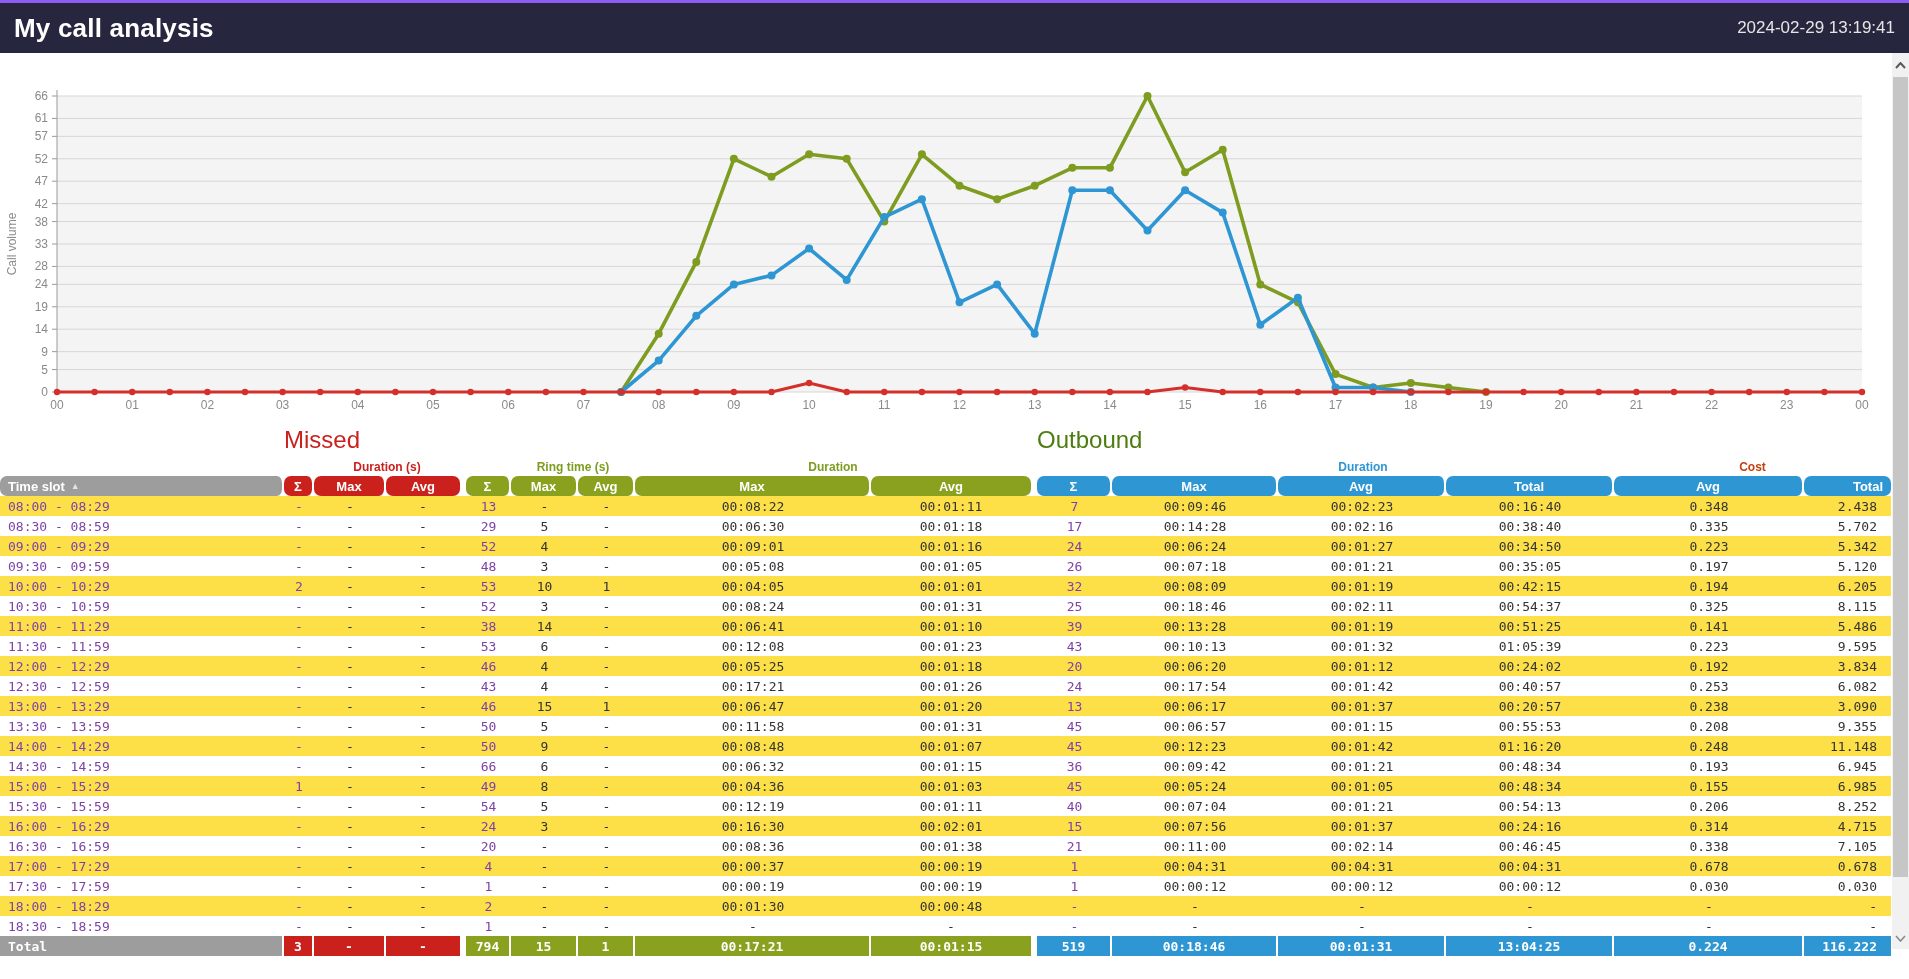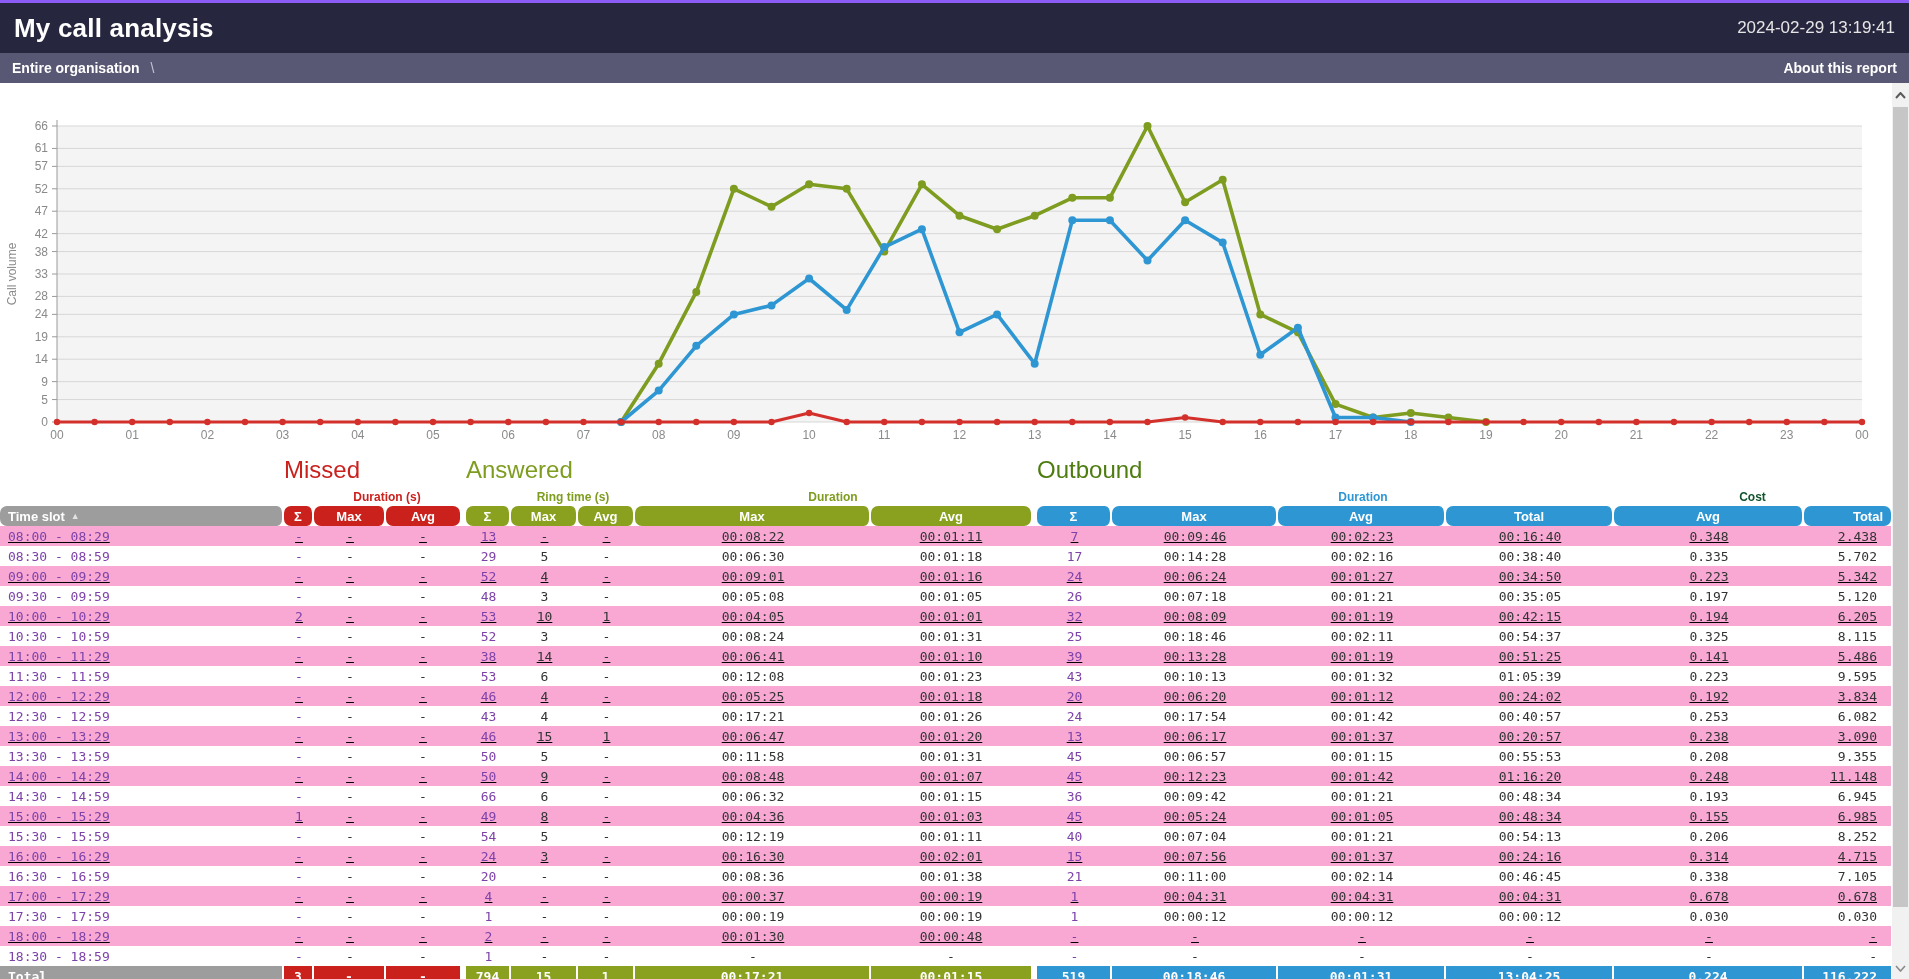--- a/index.html
+++ b/index.html
@@ -45,45 +45,38 @@
   .hcell { color:#fff; font-size:13px; font-weight:bold; display:flex;
            align-items:center; justify-content:center; cursor:pointer;border-radius:7px; }
   .hcell.slot { justify-content:flex-start; padding-left:8px; }
   .hcell.rt { justify-content:flex-end; padding-right:8px; }
   .hcell .arrow { font-size:9px; color:#e3e3e3; margin-left:6px; }
   .wsep { border-right:2px solid #fff; }
   .bg-gray { background:#9d9d9d; } .bg-red { background:#ca211d; }
   .bg-olive { background:#8aa120; } .bg-blue { background:#2e96d3; }
 
   .drow { height:20px; font-family:"DejaVu Sans Mono", monospace; font-size:13px; }
-  .drow.alt { background:#f9a8d4;text-decoration:underline; }
+  .drow.alt { background:#fde047; }
   .dcell { display:flex; align-items:center; justify-content:center; color:#333; }
   .dcell.slot { justify-content:flex-start; padding-left:8px; }
   .dcell.purple { color:#7d42a8; }
   .dcell.rt { justify-content:flex-end; padding-right:14px; }
 
   .total-row { height:20px; font-family:"DejaVu Sans Mono", monospace; font-size:13px; }
   .total-row .dcell { color:#fff; font-weight:bold; }
 </style>
 </head>
 <body>
 
 <div class="app">
   <header>
     <div class="page-title">My call analysis</div>
     <div class="timestamp">2024-02-29 13:19:41</div>
   </header>
 
-  <div class="crumb">
-    <div class="crumb-left">
-      <span>Entire organisation</span>
-      <span class="sep">\</span>
-    </div>
-    <div class="crumb-right">About this report</div>
-  </div>
 
   <div class="content">
     <svg id="chart" width="1892" height="368">
         <rect x="57" y="43" width="1805" height="296" fill="#f4f4f4"></rect>
         <line x1="57" y1="339" x2="1862" y2="339" stroke="#d7d7d7" stroke-width="1"></line>
         <line x1="52" y1="339" x2="57" y2="339" stroke="#9a9a9a" stroke-width="1"></line>
         <text x="48" y="343" text-anchor="end" fill="#8a8a8a" font-size="12px" font-family="&quot;Liberation Sans&quot;, sans-serif">0</text>
         <line x1="57" y1="316.57575757575756" x2="1862" y2="316.57575757575756" stroke="#d7d7d7" stroke-width="1"></line>
         <line x1="52" y1="316.57575757575756" x2="57" y2="316.57575757575756" stroke="#9a9a9a" stroke-width="1"></line>
         <text x="48" y="320.57575757575756" text-anchor="end" fill="#8a8a8a" font-size="12px" font-family="&quot;Liberation Sans&quot;, sans-serif">5</text>
@@ -248,29 +241,28 @@
         <circle cx="1674.0" cy="339.0" r="3.2" fill="#d3302b"></circle>
         <circle cx="1711.6" cy="339.0" r="3.2" fill="#d3302b"></circle>
         <circle cx="1749.2" cy="339.0" r="3.2" fill="#d3302b"></circle>
         <circle cx="1786.8" cy="339.0" r="3.2" fill="#d3302b"></circle>
         <circle cx="1824.4" cy="339.0" r="3.2" fill="#d3302b"></circle>
         <circle cx="1862.0" cy="339.0" r="3.2" fill="#d3302b"></circle>
       </svg>
     <div id="tbl">
         <div class="trow titles-row">
           <div class="sec-title" style="grid-column: 2 / span 3; color: rgb(202, 33, 29);">Missed</div>
-          <div class="sec-title" style="grid-column: 6 / span 5; color: rgb(126, 156, 31);">Answered</div>
           <div class="sec-title" style="grid-column: 12 / span 6; color: #4d7c0f;">Outbound</div>
         </div>
         <div class="trow sub-row">
           <div class="sub-lab" style="grid-column: 3 / span 2; color: rgb(202, 33, 29);">Duration (s)</div>
           <div class="sub-lab" style="grid-column: 7 / span 2; color: rgb(126, 156, 31);">Ring time (s)</div>
           <div class="sub-lab" style="grid-column: 9 / span 2; color: rgb(126, 156, 31);">Duration</div>
           <div class="sub-lab" style="grid-column: 13 / span 3; color: rgb(46, 150, 211);">Duration</div>
-          <div class="sub-lab" style="grid-column: 16 / span 2; color: #14532d;">Cost</div>
+          <div class="sub-lab" style="grid-column: 16 / span 2; color: #c2410c;">Cost</div>
         </div>
         <div class="trow head-row">
           <div class="hcell slot bg-gray wsep">Time slot<span class="arrow">▲</span></div>
           <div class="hcell bg-red wsep">Σ</div>
           <div class="hcell bg-red wsep">Max</div>
           <div class="hcell bg-red">Avg</div>
           <div class=""></div>
           <div class="hcell bg-olive wsep">Σ</div>
           <div class="hcell bg-olive wsep">Max</div>
           <div class="hcell bg-olive wsep">Avg</div>

